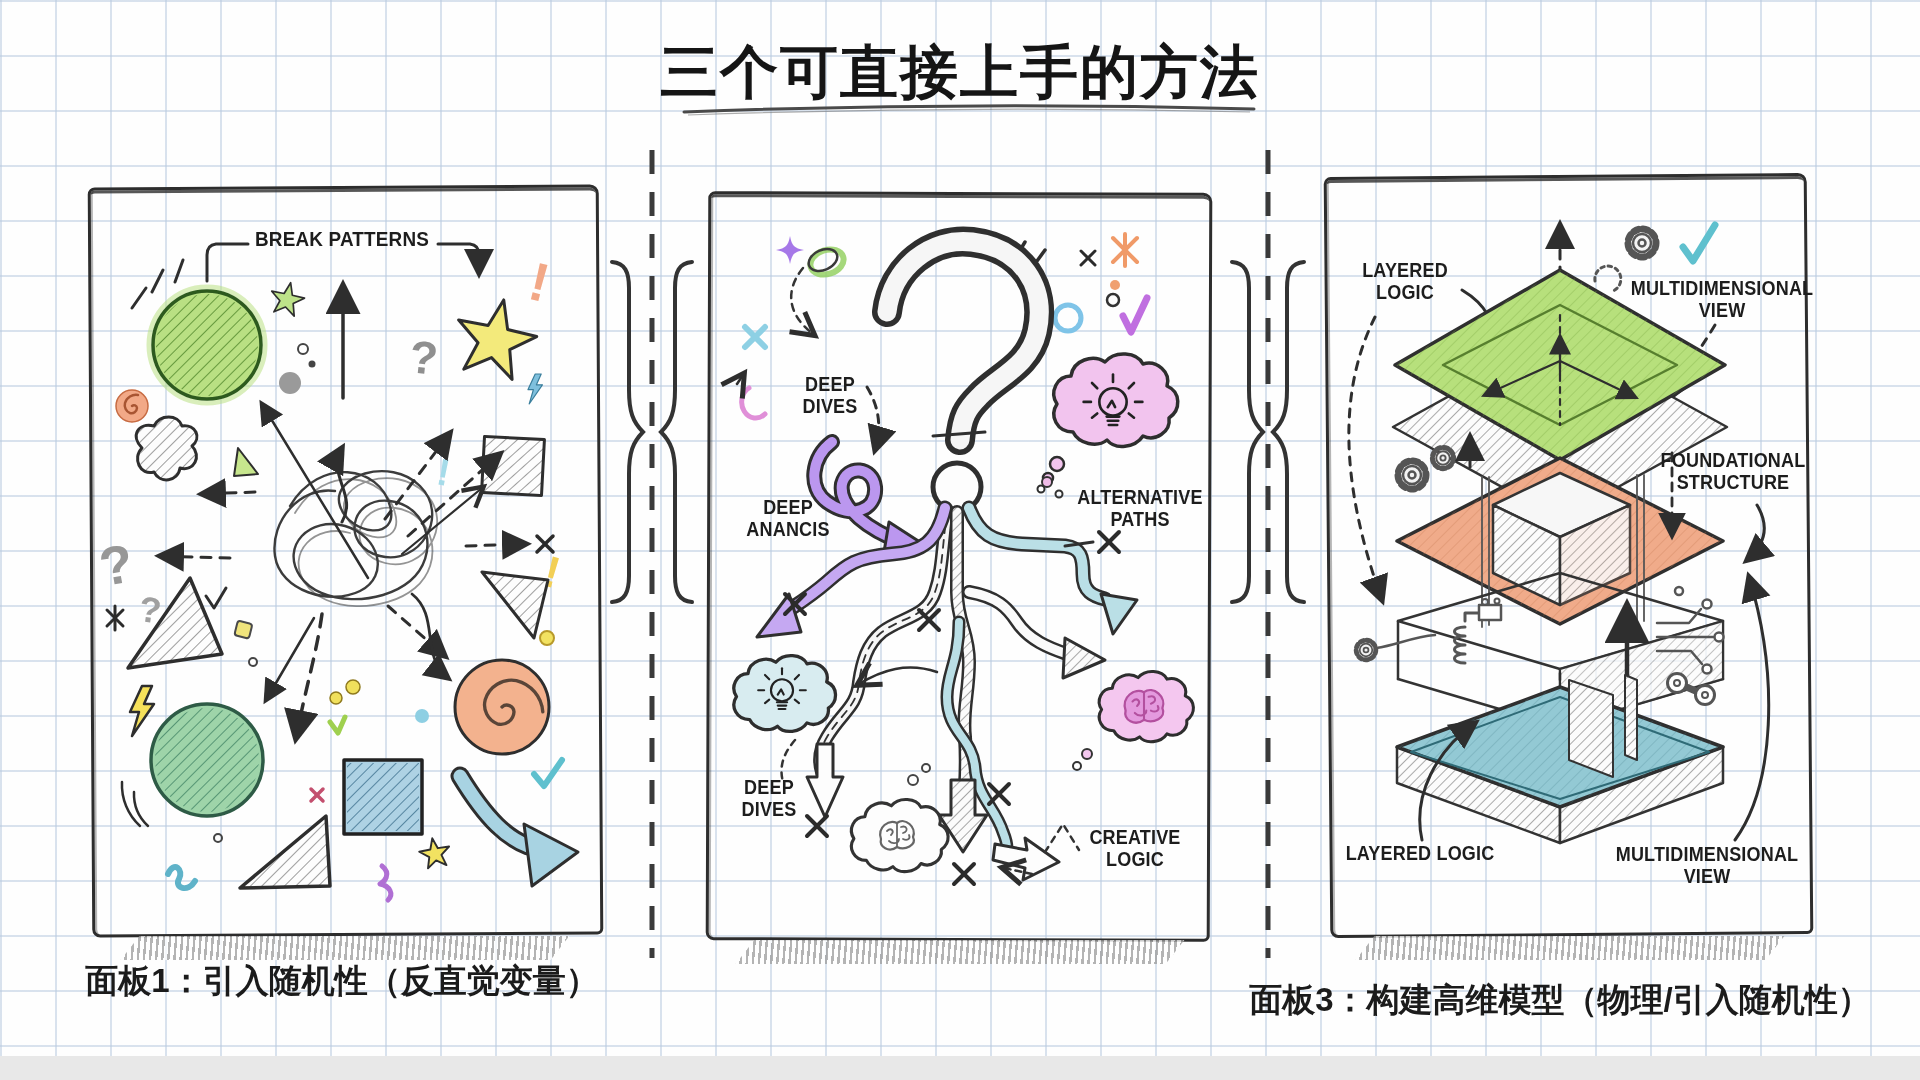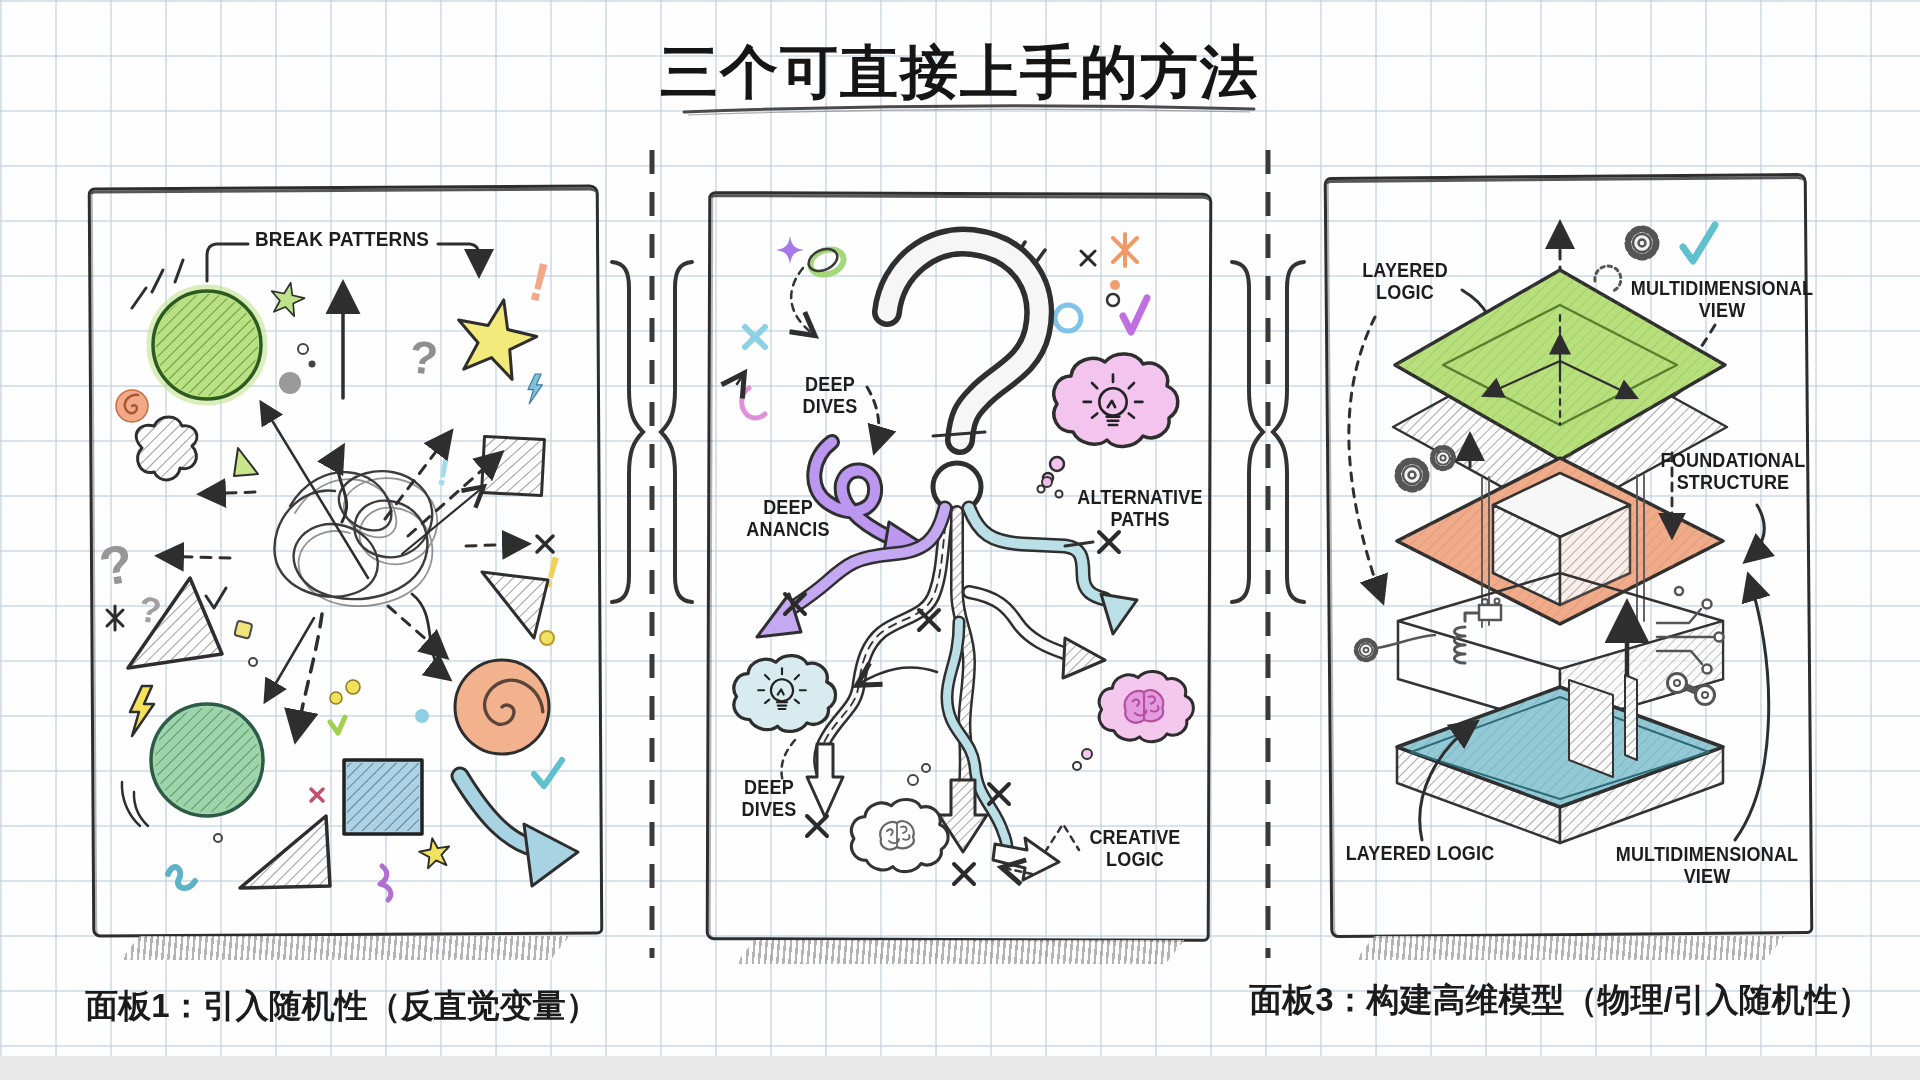--- a/index.html
+++ b/index.html
@@ -488,16 +488,16 @@
   <div class="hand-label" style="left:1405px;top:260px">LAYERED
 LOGIC</div>
   <div class="hand-label" style="left:1722px;top:278px">MULTIDIMENSIONAL
 VIEW</div>
   <div class="hand-label" style="left:1733px;top:450px">FOUNDATIONAL
 STRUCTURE</div>
   <div class="hand-label hl-single" style="left:1420px;top:843px">LAYERED LOGIC</div>
   <div class="hand-label" style="left:1707px;top:844px">MULTIDIMENSIONAL
 VIEW</div>
 
-  <div class="caption" style="left:342px;top:984px">面板1：引入随机性（反直觉变量）</div>
+  <div class="caption" style="left:342px;top:959px">面板1：引入随机性（反直觉变量）</div>
   <div class="caption" style="left:1560px;top:978px">面板3：构建高维模型（物理/引入随机性）</div>
 
 </div>
 
 </body></html>

